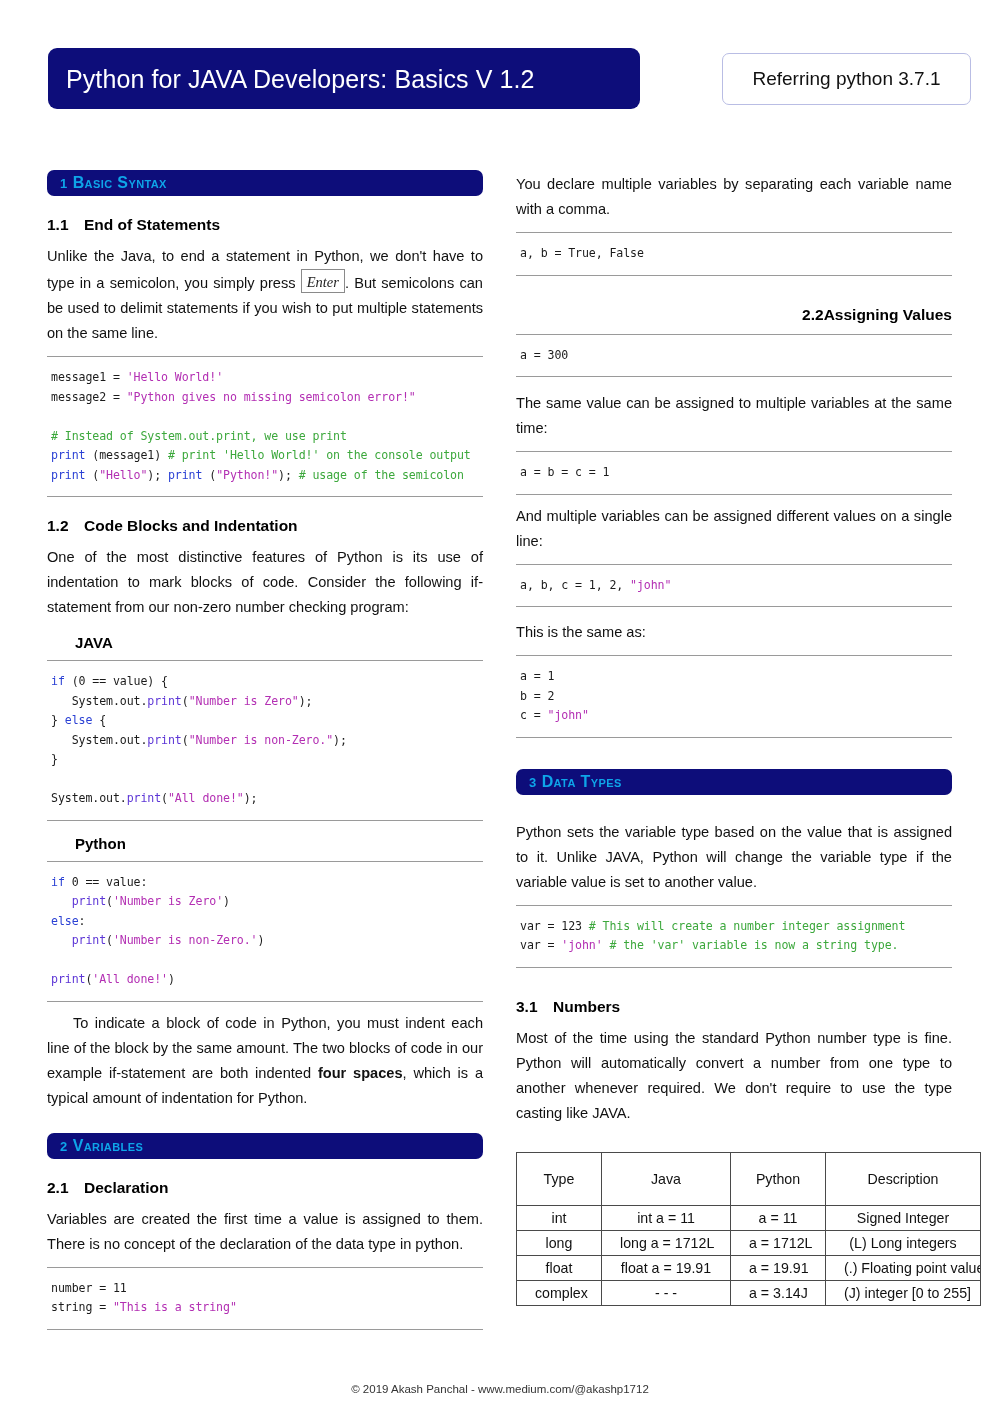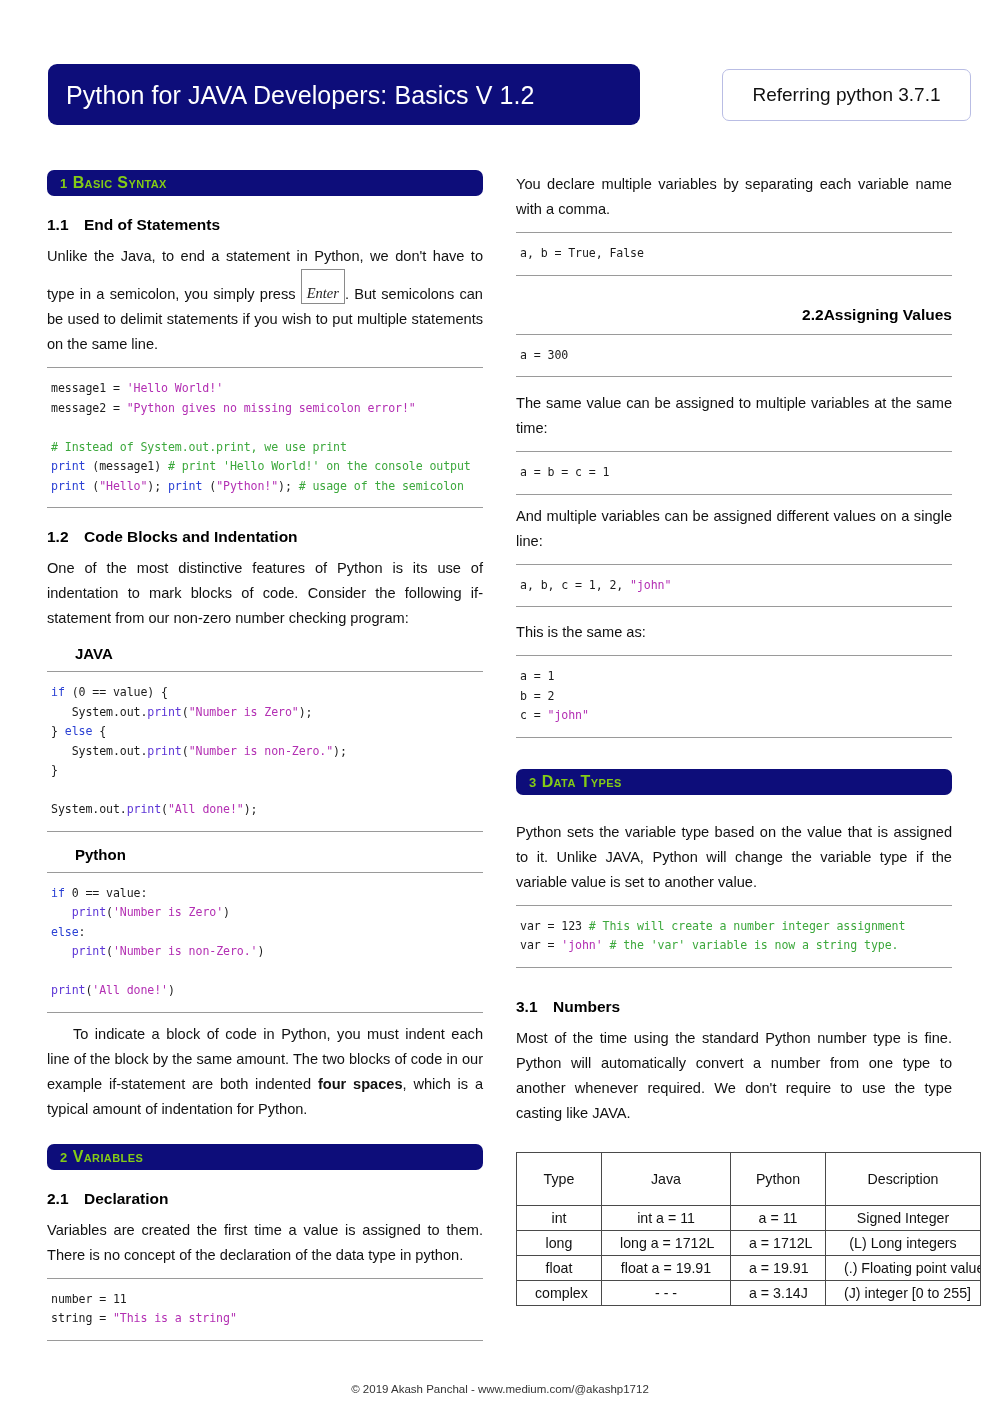--- a/index.html
+++ b/index.html
@@ -12,21 +12,21 @@
     height: 1415px;
     position: relative;
     font-family: "Liberation Sans", sans-serif;
     color: #000000;
     -webkit-font-smoothing: antialiased;
   }
 
   
   #header {
     position: absolute;
-    left: 0; top: 16px; width: 1000px; height: 140px;
+    left: 0; top: 0; width: 1000px; height: 140px;
   }
   #title-bar {
     position: absolute;
     left: 48px; top: 48px;
     width: 592px; height: 61px;
     background: #0d0d7a;
     border-radius: 9px;
     box-sizing: border-box;
   }
   #title-bar .title-text {
@@ -69,21 +69,21 @@
     background: #0d0d7a;
     border-radius: 7px;
     height: 26px;
     position: relative;
     margin: 0 0 6px 0;
   }
   .section-bar .sb-inner {
     position: absolute;
     left: 13px; top: 50%;
     transform: translateY(-50%);
-    color: #84cc16;
+    color: #0ea5e9;
     white-space: nowrap;
     font-weight: bold;
     letter-spacing: 0.4px;
   }
   .section-bar .sb-num {
     font-size: 13px;
     font-variant: small-caps;
   }
   .section-bar .sb-title {
     font-size: 16px;
@@ -108,21 +108,21 @@
     margin: 0 0 10px 0;
     text-align: justify;
     color: #111;
   }
   p.para.indent { text-indent: 26px; }
   p.para b { font-weight: bold; }
 
   .keycap {
     display: inline-block;
     border: 1px solid #8a8a8a;
-    padding: 15px 5px 1px 5px;
+    padding: 4px 5px 1px 5px;
     font-family: "Liberation Serif", serif;
     font-style: italic;
     font-size: 14.5px;
     line-height: 17px;
     vertical-align: 1px;
     color: #222;
   }
 
   
   .codeblock {

